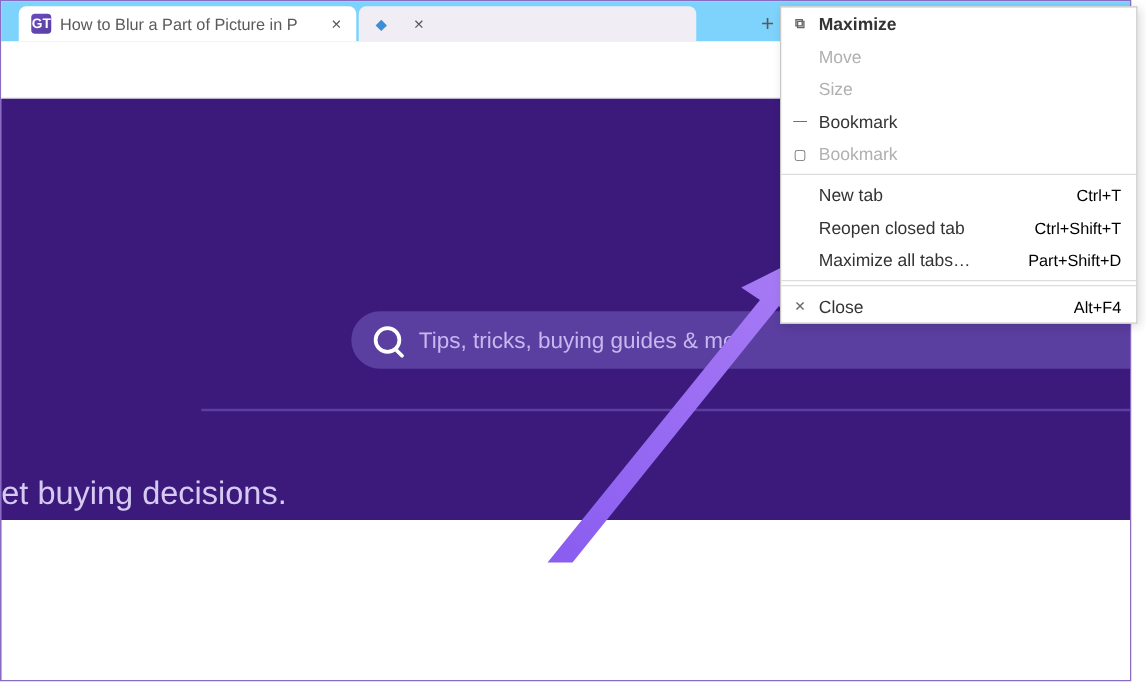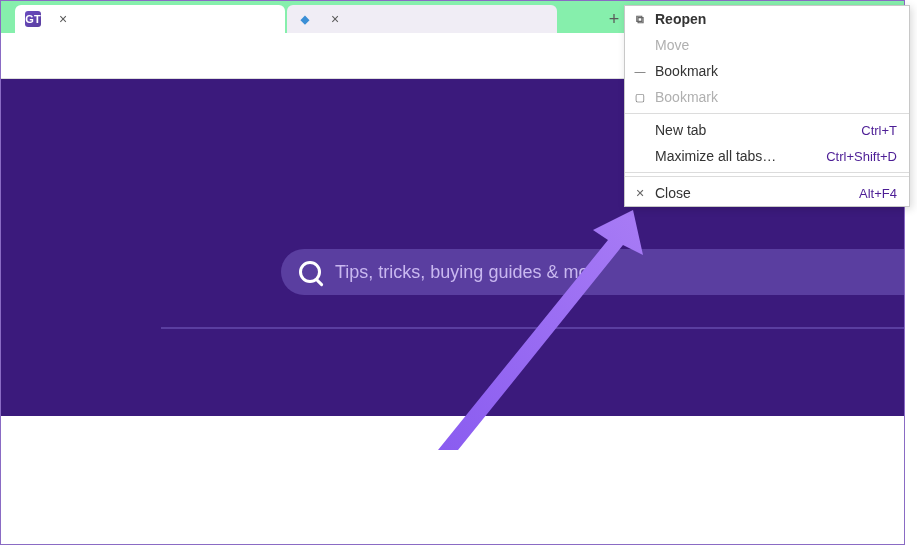--- a/index.html
+++ b/index.html
@@ -1,21 +1,21 @@
 <!DOCTYPE html>
 <html><head>
 <meta charset="utf-8">
 <style>
   * { box-sizing: border-box; margin: 0; padding: 0; font-family: "Segoe UI", Arial, sans-serif; }
   body { width: 917px; height: 553px; background: #fff; position: relative; overflow: hidden; }
   
   .window-frame { position: absolute; top: 0; left: 0; width: 905px; height: 545px; border: 1px solid #8a6bc4; }
   
   
-  .tab-strip { height: 32px; background: #86efac; display: flex; align-items: flex-end; padding-left: 14px; position: relative; }
+  .tab-strip { height: 32px; background: #7dd3fc; display: flex; align-items: flex-end; padding-left: 14px; position: relative; }
   .tab { height: 28px; background: #f7f5fa; border-radius: 6px 6px 0 0; display: flex; align-items: center; padding: 0 8px 0 10px; font-size: 13px; color: #5a5a5a; min-width: 0; margin-right: 2px; }
   .tab.active { background: #ffffff; }
   .tab-favicon { width: 16px; height: 16px; margin-right: 7px; flex-shrink: 0; display: flex; align-items: center; justify-content: center; font-size: 11px; font-weight: bold; }
   .tab-title { white-space: nowrap; overflow: hidden; text-overflow: ellipsis; flex: 1; }
   .tab-close { width: 16px; height: 16px; margin-left: 7px; display: flex; align-items: center; justify-content: center; font-size: 14px; color: #5a5a5a; cursor: pointer; }
   .tab1 { width: 270px; }
   .tab2 { width: 270px; background: #f0edf5; }
   
   .new-tab-btn { position: absolute; right: 280px; top: 8px; width: 20px; height: 20px; display: flex; align-items: center; justify-content: center; font-size: 18px; color: #5a5a5a; cursor: pointer; }
   
@@ -40,39 +40,40 @@
   .search-ph { color: #c9b8f0; font-size: 18px; }
   .hr-line { position: absolute; top: 248px; left: 160px; right: 0; height: 2px; background: #5a3ea0; }
   .tagline { position: absolute; top: 300px; left: 0; font-size: 26px; color: #d6c9f2; }
   .white-band { position: absolute; bottom: 0; left: 0; right: 0; height: 128px; background: #fff; }
   
   
   .ctx-menu { position: absolute; top: 5px; right: 7px; width: 286px; background: #fff; border: 1px solid #c8c8c8; box-shadow: 2px 2px 8px rgba(0,0,0,0.15); font-size: 14px; color: #333; z-index: 100; }
   .ctx-row { display: flex; align-items: center; height: 26px; padding: 0 12px 0 30px; position: relative; cursor: default; }
   .ctx-row.head { font-weight: bold; }
   .ctx-row.disabled { color: #b0b0b0; text-align: center; }
-  .ctx-row .shortcut { margin-left: auto; font-size: 13px; color: #4c1d95; }
+  .ctx-row .shortcut { margin-left: auto; font-size: 13px; color: #000000; }
   .ctx-sep { height: 1px; background: #dcdcdc; margin: 3px 0; }
   .ctx-icon { position: absolute; left: 8px; width: 14px; height: 14px; display: flex; align-items: center; justify-content: center; font-size: 11px; color: #666; }
   
   
   .arrow-svg { position: absolute; left: 428px; top: 200px; z-index: 50; pointer-events: none; }
   
   
   .gt-fav { background: linear-gradient(135deg,#6a4bbf,#5a3ea0); color:#fff; border-radius:3px; }
   .sm-fav { color:#3b8fd6; }
 </style>
 </head>
 <body>
 
 <div class="window-frame">
 
   <div class="tab-strip">
     <div class="tab tab1 active">
       <span class="tab-favicon gt-fav">GT</span>
+      <span class="tab-title">How to Blur a Part of Picture in P</span>
       <span class="tab-close">×</span>
     </div>
     <div class="tab tab2">
       <span class="tab-favicon sm-fav">◆</span>
       <span class="tab-close">×</span>
     </div>
     <div class="new-tab-btn">+</div>
     <div class="window-controls">
       <div class="win-ctrl">—</div>
       <div class="win-ctrl">▢</div>
@@ -92,49 +93,57 @@
     <span class="toolbar-icon ext3">K</span>
     <span class="toolbar-icon ext4">⊕</span>
   </div>
 
   <div class="page">
     <div class="search-bar">
       <span class="search-mag"></span>
       <span class="search-ph">Tips, tricks, buying guides &amp; mor</span>
     </div>
     <div class="hr-line"></div>
+    <div class="tagline">et buying decisions.</div>
     <div class="white-band"></div>
   </div>
 
 </div>
 
 <div class="ctx-menu">
   <div class="ctx-row head">
     <span class="ctx-icon">⧉</span>
-    <span>Reopen</span>
+    <span>Maximize</span>
   </div>
   <div class="ctx-row disabled">
     <span>Move</span>
+  </div>
+  <div class="ctx-row disabled">
+    <span>Size</span>
   </div>
   <div class="ctx-row">
     <span class="ctx-icon">—</span>
     <span>Bookmark</span>
   </div>
   <div class="ctx-row disabled">
     <span class="ctx-icon">▢</span>
     <span>Bookmark</span>
   </div>
   <div class="ctx-sep"></div>
   <div class="ctx-row">
     <span>New tab</span>
     <span class="shortcut">Ctrl+T</span>
   </div>
   <div class="ctx-row">
+    <span>Reopen closed tab</span>
+    <span class="shortcut">Ctrl+Shift+T</span>
+  </div>
+  <div class="ctx-row">
     <span>Maximize all tabs…</span>
-    <span class="shortcut">Ctrl+Shift+D</span>
+    <span class="shortcut">Part+Shift+D</span>
   </div>
   <div class="ctx-sep"></div>
   <div class="ctx-sep"></div>
   <div class="ctx-row">
     <span class="ctx-icon">✕</span>
     <span>Close</span>
     <span class="shortcut">Alt+F4</span>
   </div>
 </div>
 

